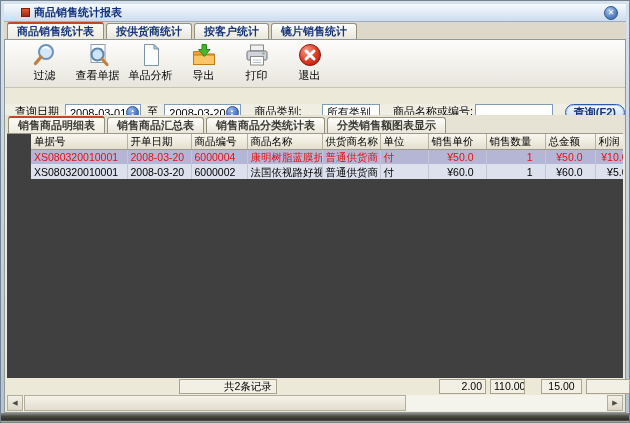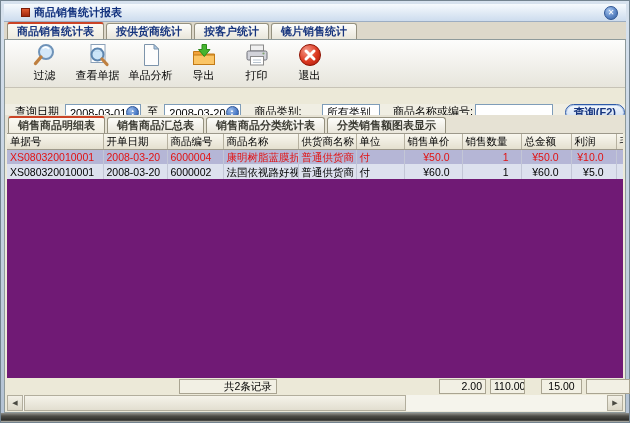--- a/index.html
+++ b/index.html
@@ -64,21 +64,21 @@
   .search-btn { height:17px; padding:0 8px; margin-left:12px; border-radius:9px;
     border:1px solid #2e5aa8; box-shadow:inset 0 0 0 1px #bcd0ec;
     background:linear-gradient(#f4f8fd,#cbdbf1);
     font-size:11px; font-weight:bold; color:#17357e; line-height:15px;
     white-space:nowrap; cursor:default; }
 
   .sub-tabs { top:75px; height:18px; background:#e6e2d4; }
 
   
   .grid { position:absolute; top:93px; left:2px; right:2px; height:245px;
-    background:#701a75; border-top:1px solid #9c988a; overflow:hidden; }
+    background:#404040; border-top:1px solid #9c988a; overflow:hidden;padding-left:24px; }
   table { border-collapse:collapse; table-layout:fixed; width:660px; }
   th,td { height:15px; line-height:14px; font-size:10.5px; font-weight:normal;
     white-space:nowrap; overflow:hidden; padding:0 3px; text-align:left; }
   th { background:linear-gradient(#f8f6ee,#e4e0cf); color:#000;
     border-right:1px solid #b6b1a0; border-bottom:1px solid #9d988a; }
   td { border-right:1px solid #c3c6d6; }
   tr.sel td { background:#b5b6d6; color:#e21212; }
   tr.alt td { background:#dde1ee; color:#000; }
   td.num, th.num-h { }
   td.num { text-align:right; padding-right:12px;margin-top:19px; }

